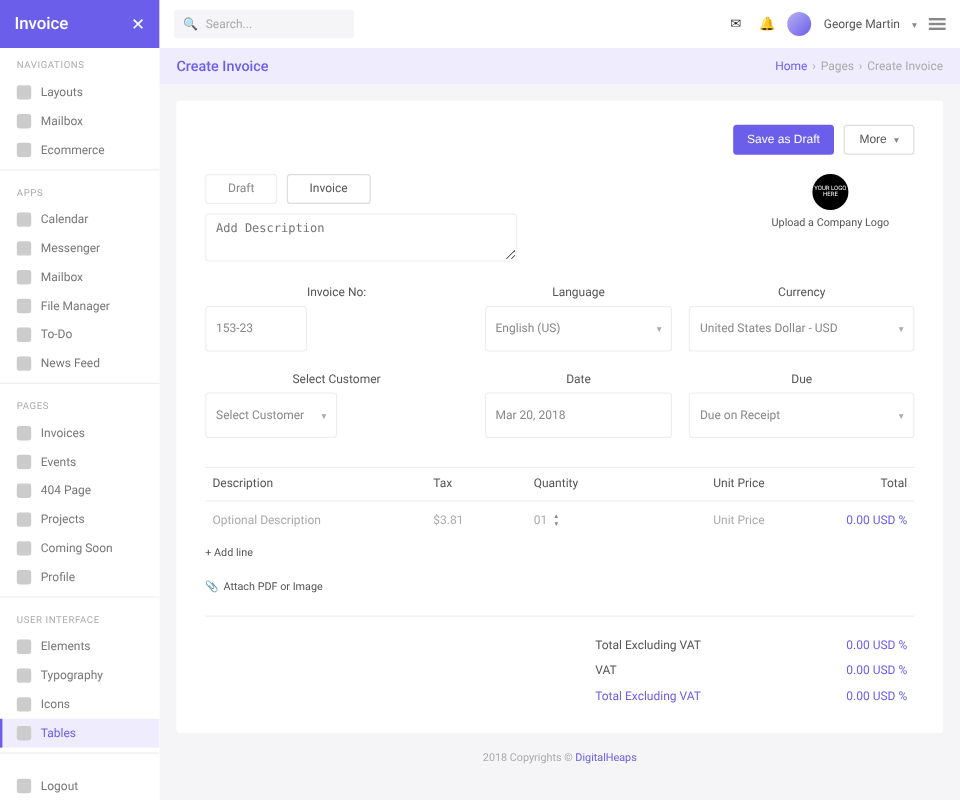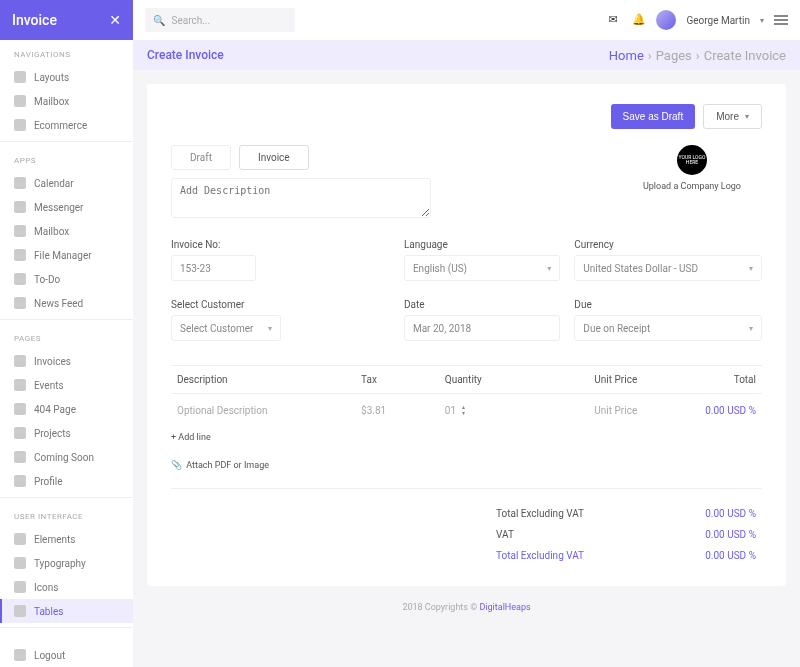--- a/index.html
+++ b/index.html
@@ -24,21 +24,21 @@
     .topbar-right { margin-left: auto; display: flex; align-items: center; gap: 10px; }
     .topbar-icon { width: 14px; height: 14px; position: relative; }
     .avatar { width: 20px; height: 20px; border-radius: 50%; background: linear-gradient(135deg,#b8b0f0,#6a5eea); }
     .user-name { font-size: 10px; color: #555; }
     .chevron { font-size: 8px; color: #888; }
     .hamburger { display:flex; flex-direction:column; gap:2px; cursor:pointer; }
     .hamburger span { width:14px; height:2px; background:#888; }
     
     .subheader { background: #efedfd; height: 30px; display: flex; align-items: center; justify-content: space-between; padding: 0 14px; }
     .subheader .page-title { color: #6a5eea; font-size: 12px; font-weight: 500; }
-    .breadcrumb { font-size: 13px; color: #aaa; display:flex; gap:4px; }
+    .breadcrumb { font-size: 10px; color: #aaa; display:flex; gap:4px; }
     .breadcrumb .bc-home { color: #6a5eea; }
     
     .content-area { flex: 1; overflow-y: auto; padding: 14px; }
     .card { background: #fff; border-radius: 3px; padding: 20px 24px; }
     
     .card-top-actions { display:flex; justify-content:flex-end; gap:8px; margin-bottom: 16px; }
     .btn { border-radius: 3px; padding: 6px 12px; font-size: 10px; cursor: pointer; border: none; }
     .btn-primary { background: #6a5eea; color: #fff; }
     .btn-outline { background: #fff; border:1px solid #ddd; color:#555; display:flex; align-items:center; gap:6px; }
     
@@ -50,22 +50,22 @@
     .tab { padding: 6px 18px; border:1px solid #eee; border-radius:3px; font-size:10px; color:#888; cursor:pointer; }
     .tab.active { border-color:#ddd; color:#555; }
     .tab + .tab { margin-left: 8px; }
     
     .textarea { width: 260px; height: 40px; border:1px solid #eee; border-radius:3px; padding:6px 8px; font-size:10px; color:#aaa; resize:vertical; }
     
     .logo-circle { width:30px; height:30px; border-radius:50%; background:#000; color:#fff; font-size:5px; display:flex; align-items:center; justify-content:center; text-align:center; line-height:1.1; margin-bottom:6px; }
     .upload-label { font-size:9px; color:#555; }
     
     .field-group { margin-top: 18px; }
-    .field-label { font-size: 10px; color:#555; margin-bottom:5px; display:block; }
-    .input, .select { border:1px solid #eee; border-radius:3px; height:26px; padding:0 8px; font-size:10px; color:#888; background:#fff; width:100%; display:flex; align-items:center; justify-content:space-between; }
+    .field-label { font-size: 10px; color:#555; margin-bottom:5px; display:block;text-align:center; }
+    .input, .select { border:1px solid #eee; border-radius:3px; height:38px; padding:0 8px; font-size:10px; color:#888; background:#fff; width:100%; display:flex; align-items:center; justify-content:space-between; }
     .input-sm { width: 85px; }
     .select .caret { font-size:8px; color:#aaa; }
     
     .grid-3 { display:flex; gap: 14px; }
     .grid-3 > div { flex:1; }
     
     .line-items { margin-top: 24px; }
     .line-header { display:flex; border-top:1px solid #eee; border-bottom:1px solid #eee; padding:8px 0; font-size:10px; color:#555; }
     .line-row { display:flex; padding:10px 0; font-size:10px; color:#aaa; align-items:center; }
     .col-desc { flex: 2.2; padding-left:6px; }

